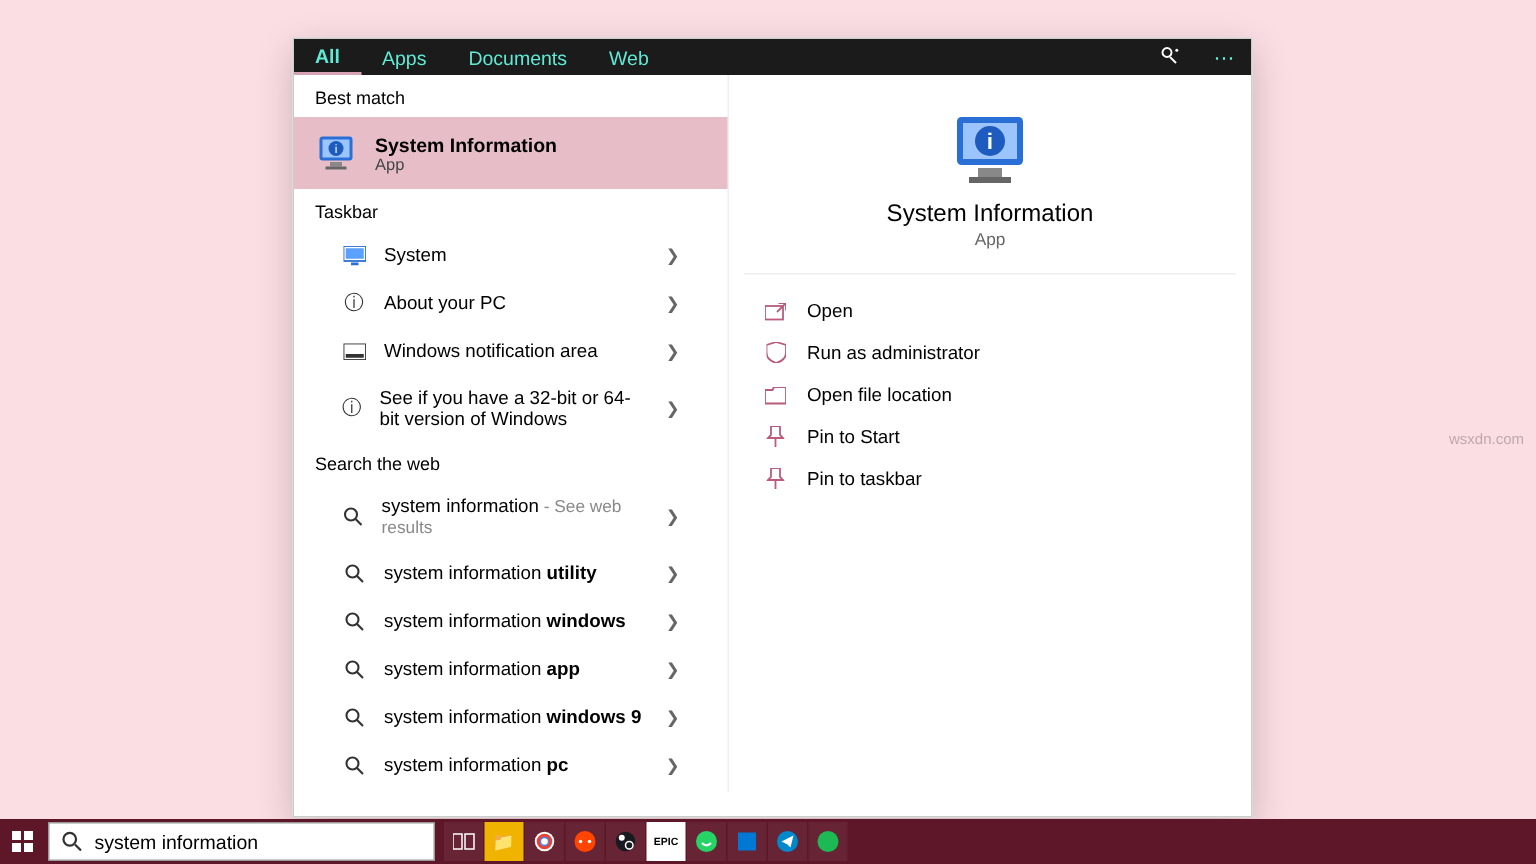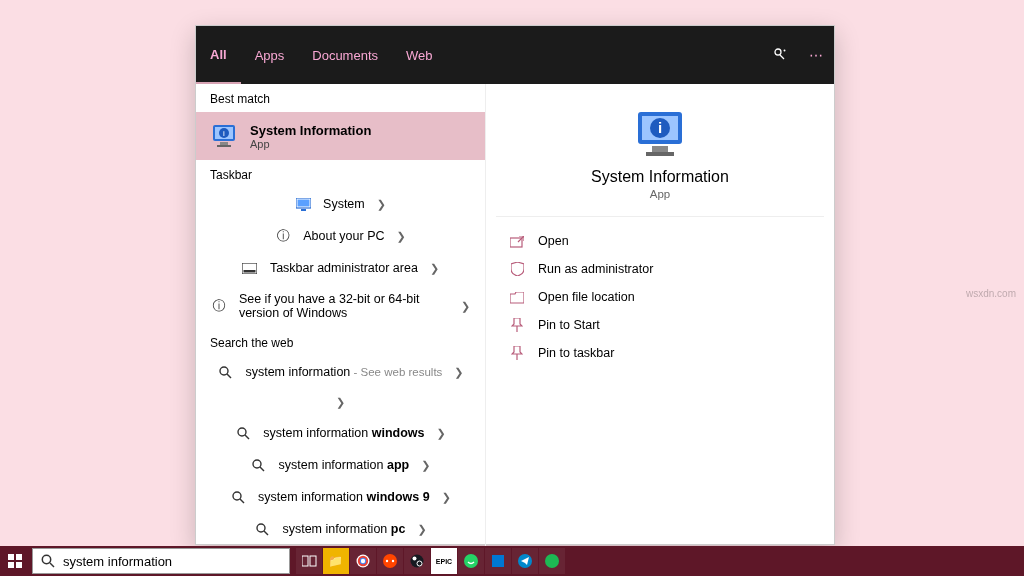--- a/index.html
+++ b/index.html
@@ -2,38 +2,38 @@
 <html><head>
 <meta charset="utf-8">
 <style>
   * { box-sizing: border-box; margin: 0; padding: 0; font-family: "Segoe UI", Arial, sans-serif; }
   body { background: #fbdee4; width: 1024px; height: 576px; overflow: hidden; position: relative; }
   .watermark { position: absolute; right: 8px; top: 50%; color: rgba(0,0,0,0.25); font-size: 10px; }
   .search-panel {
     position: absolute; left: 195px; top: 25px; width: 640px; height: 520px;
     background: #fff; box-shadow: 0 8px 24px rgba(0,0,0,0.2); border: 1px solid #ccc;
   }
-  .tabs { background: #1b1b1b; height: 58px; display: flex; align-items: stretch; color: #f9a8d4; font-size: 13px; }
+  .tabs { background: #1b1b1b; height: 24px; display: flex; align-items: stretch; color: #5eead4; font-size: 13px; }
   .tab { padding: 0 14px; display: flex; align-items: center; cursor: pointer; }
   .tab.active { border-bottom: 2px solid #d7a3b4; font-weight: 600; }
   .tab-spacer { flex: 1; }
   .tab-icon { width: 36px; display: flex; align-items: center; justify-content: center; font-size: 14px; }
   .panes { display: flex; height: calc(100% - 40px); }
   .left { width: 290px; border-right: 1px solid #eee; overflow-y: auto; }
   .right { flex: 1; padding: 0 10px; }
   .section-header { font-weight: 400; font-size: 12px; padding: 8px 14px 6px; }
   .best-match {
     background: #e7bec8; padding: 10px 14px; display: flex; gap: 12px; align-items: center;
   }
   .bm-icon { width: 28px; height: 28px; display: flex; align-items: center; justify-content: center; }
   .bm-text .title { font-weight: 600; font-size: 13px; }
   .bm-text .sub { font-size: 11px; color: #444; }
   .item {
-    display: flex; align-items: center; gap: 12px; padding: 8px 13px; font-size: 12.5px;
-    cursor: pointer; justify-content: center;
+    display: flex; align-items: center; gap: 12px; padding: 8px 32px; font-size: 12.5px;
+    cursor: pointer; justify-content: space-between;
   }
   .item-left { display: flex; align-items: center; gap: 12px; }
   .item-icon { width: 16px; height: 16px; display: flex; align-items: center; justify-content: center; color: #333; font-size: 13px; }
   .item-label b { font-weight: 700; }
   .chevron { color: #666; font-size: 11px; }
   .hint { color: #888; font-size: 11.5px; }
   .detail-head { text-align: center; padding: 22px 0 16px; border-bottom: 1px solid #eee; }
   .detail-icon { width: 56px; height: 56px; margin: 0 auto 6px; display: flex; align-items: center; justify-content: center; }
   .detail-title { font-size: 16px; }
   .detail-sub { font-size: 11.5px; color: #666; margin-top: 2px; }
@@ -126,21 +126,21 @@
       </div>
 
       <div class="item">
         <div class="item-left">
           <span class="item-icon">
             <svg width="15" height="11" viewBox="0 0 15 11">
                 <rect x="0" y="0" width="15" height="11" fill="none" stroke="#333" stroke-width="1.2"></rect>
                 <rect x="1.5" y="7" width="12" height="2.5" fill="#333"></rect>
               </svg>
           </span>
-          <span class="item-label">Taskbar administrator area</span>
+          <span class="item-label">Windows notification area</span>
         </div>
         <span class="chevron">❯</span>
       </div>
 
       <div class="item">
         <div class="item-left">
           <span class="item-icon">ⓘ</span>
           <span class="item-label" style="max-width:210px">See if you have a 32-bit or 64-bit version of Windows</span>
         </div>
         <span class="chevron">❯</span>
@@ -154,20 +154,29 @@
             <svg width="13" height="13" viewBox="0 0 13 13">
                 <circle cx="5" cy="5" r="4" fill="none" stroke="#333" stroke-width="1.4"></circle>
                 <path d="M8 8 L12 12" stroke="#333" stroke-width="1.4"></path>
               </svg>
           </span>
           <span class="item-label"><span>system information</span><b></b><span class="hint"> - See web results</span></span>
         </div>
         <span class="chevron">❯</span>
       </div>
       <div class="item">
+        <div class="item-left">
+          <span class="item-icon">
+              <svg width="13" height="13" viewBox="0 0 13 13">
+                <circle cx="5" cy="5" r="4" fill="none" stroke="#333" stroke-width="1.4"></circle>
+                <path d="M8 8 L12 12" stroke="#333" stroke-width="1.4"></path>
+              </svg>
+            </span>
+          <span class="item-label"><span>system information </span><b>utility</b></span>
+        </div>
         <span class="chevron">❯</span>
       </div>
       <div class="item">
         <div class="item-left">
           <span class="item-icon">
               <svg width="13" height="13" viewBox="0 0 13 13">
                 <circle cx="5" cy="5" r="4" fill="none" stroke="#333" stroke-width="1.4"></circle>
                 <path d="M8 8 L12 12" stroke="#333" stroke-width="1.4"></path>
               </svg>
             </span>

